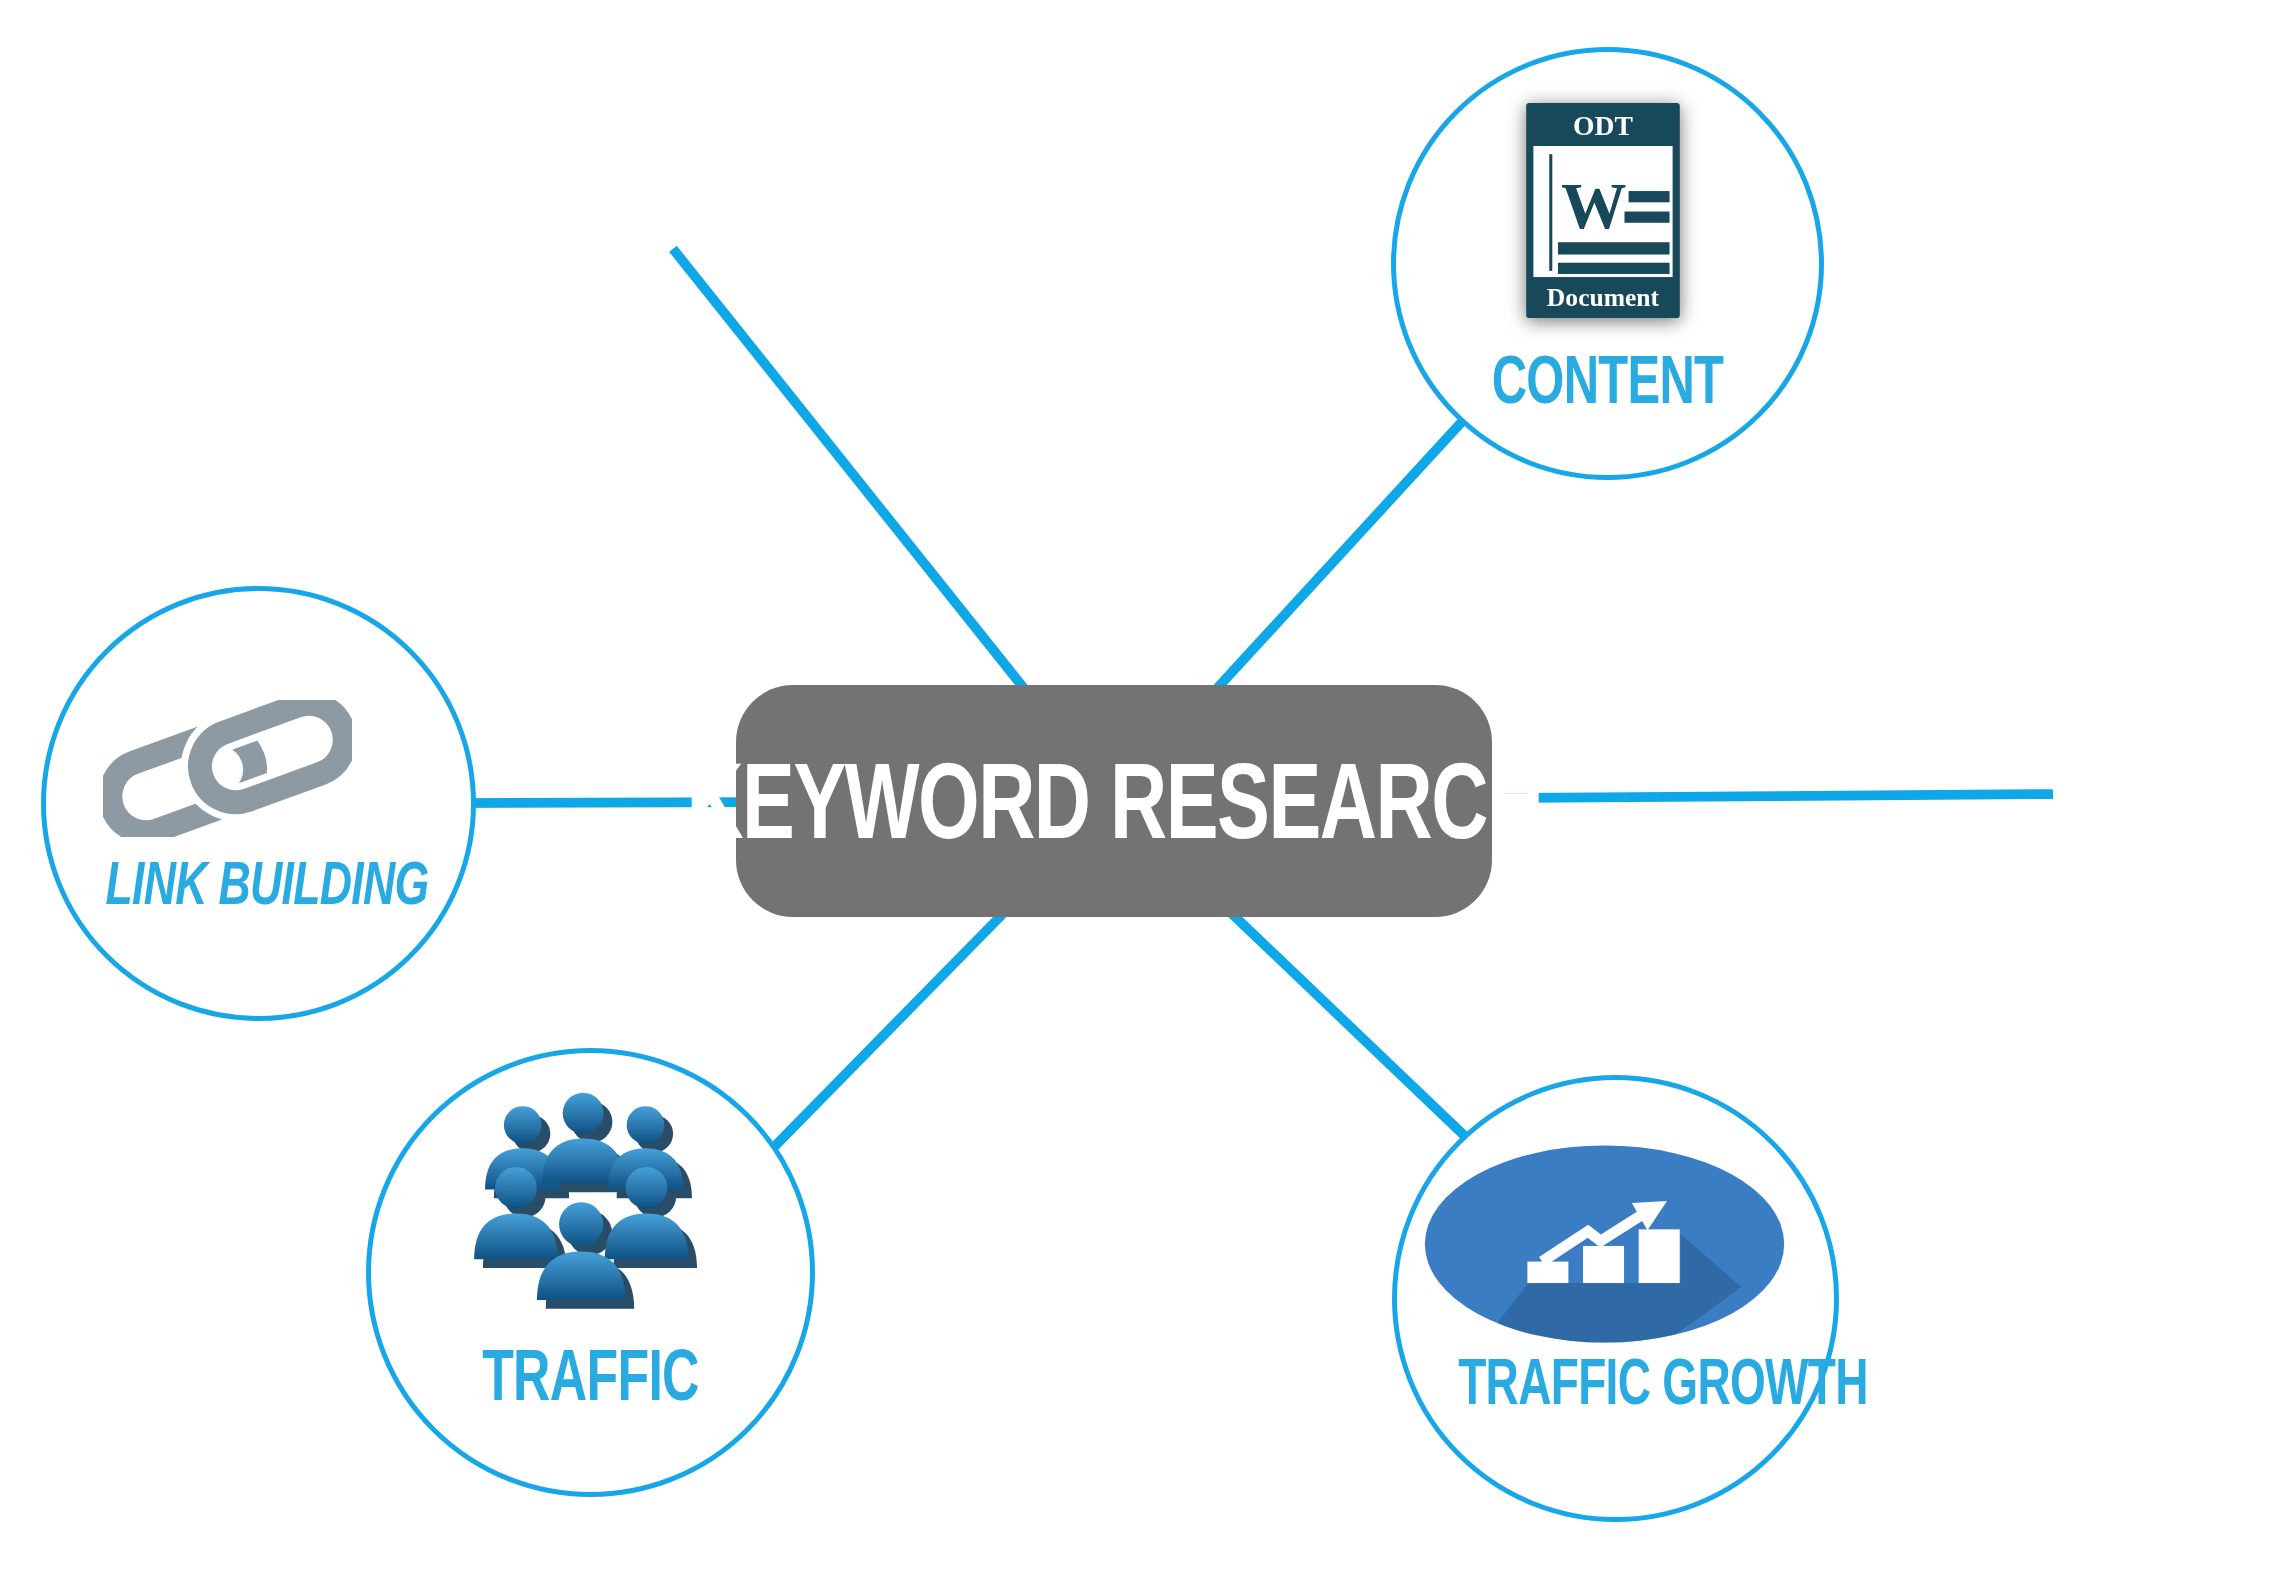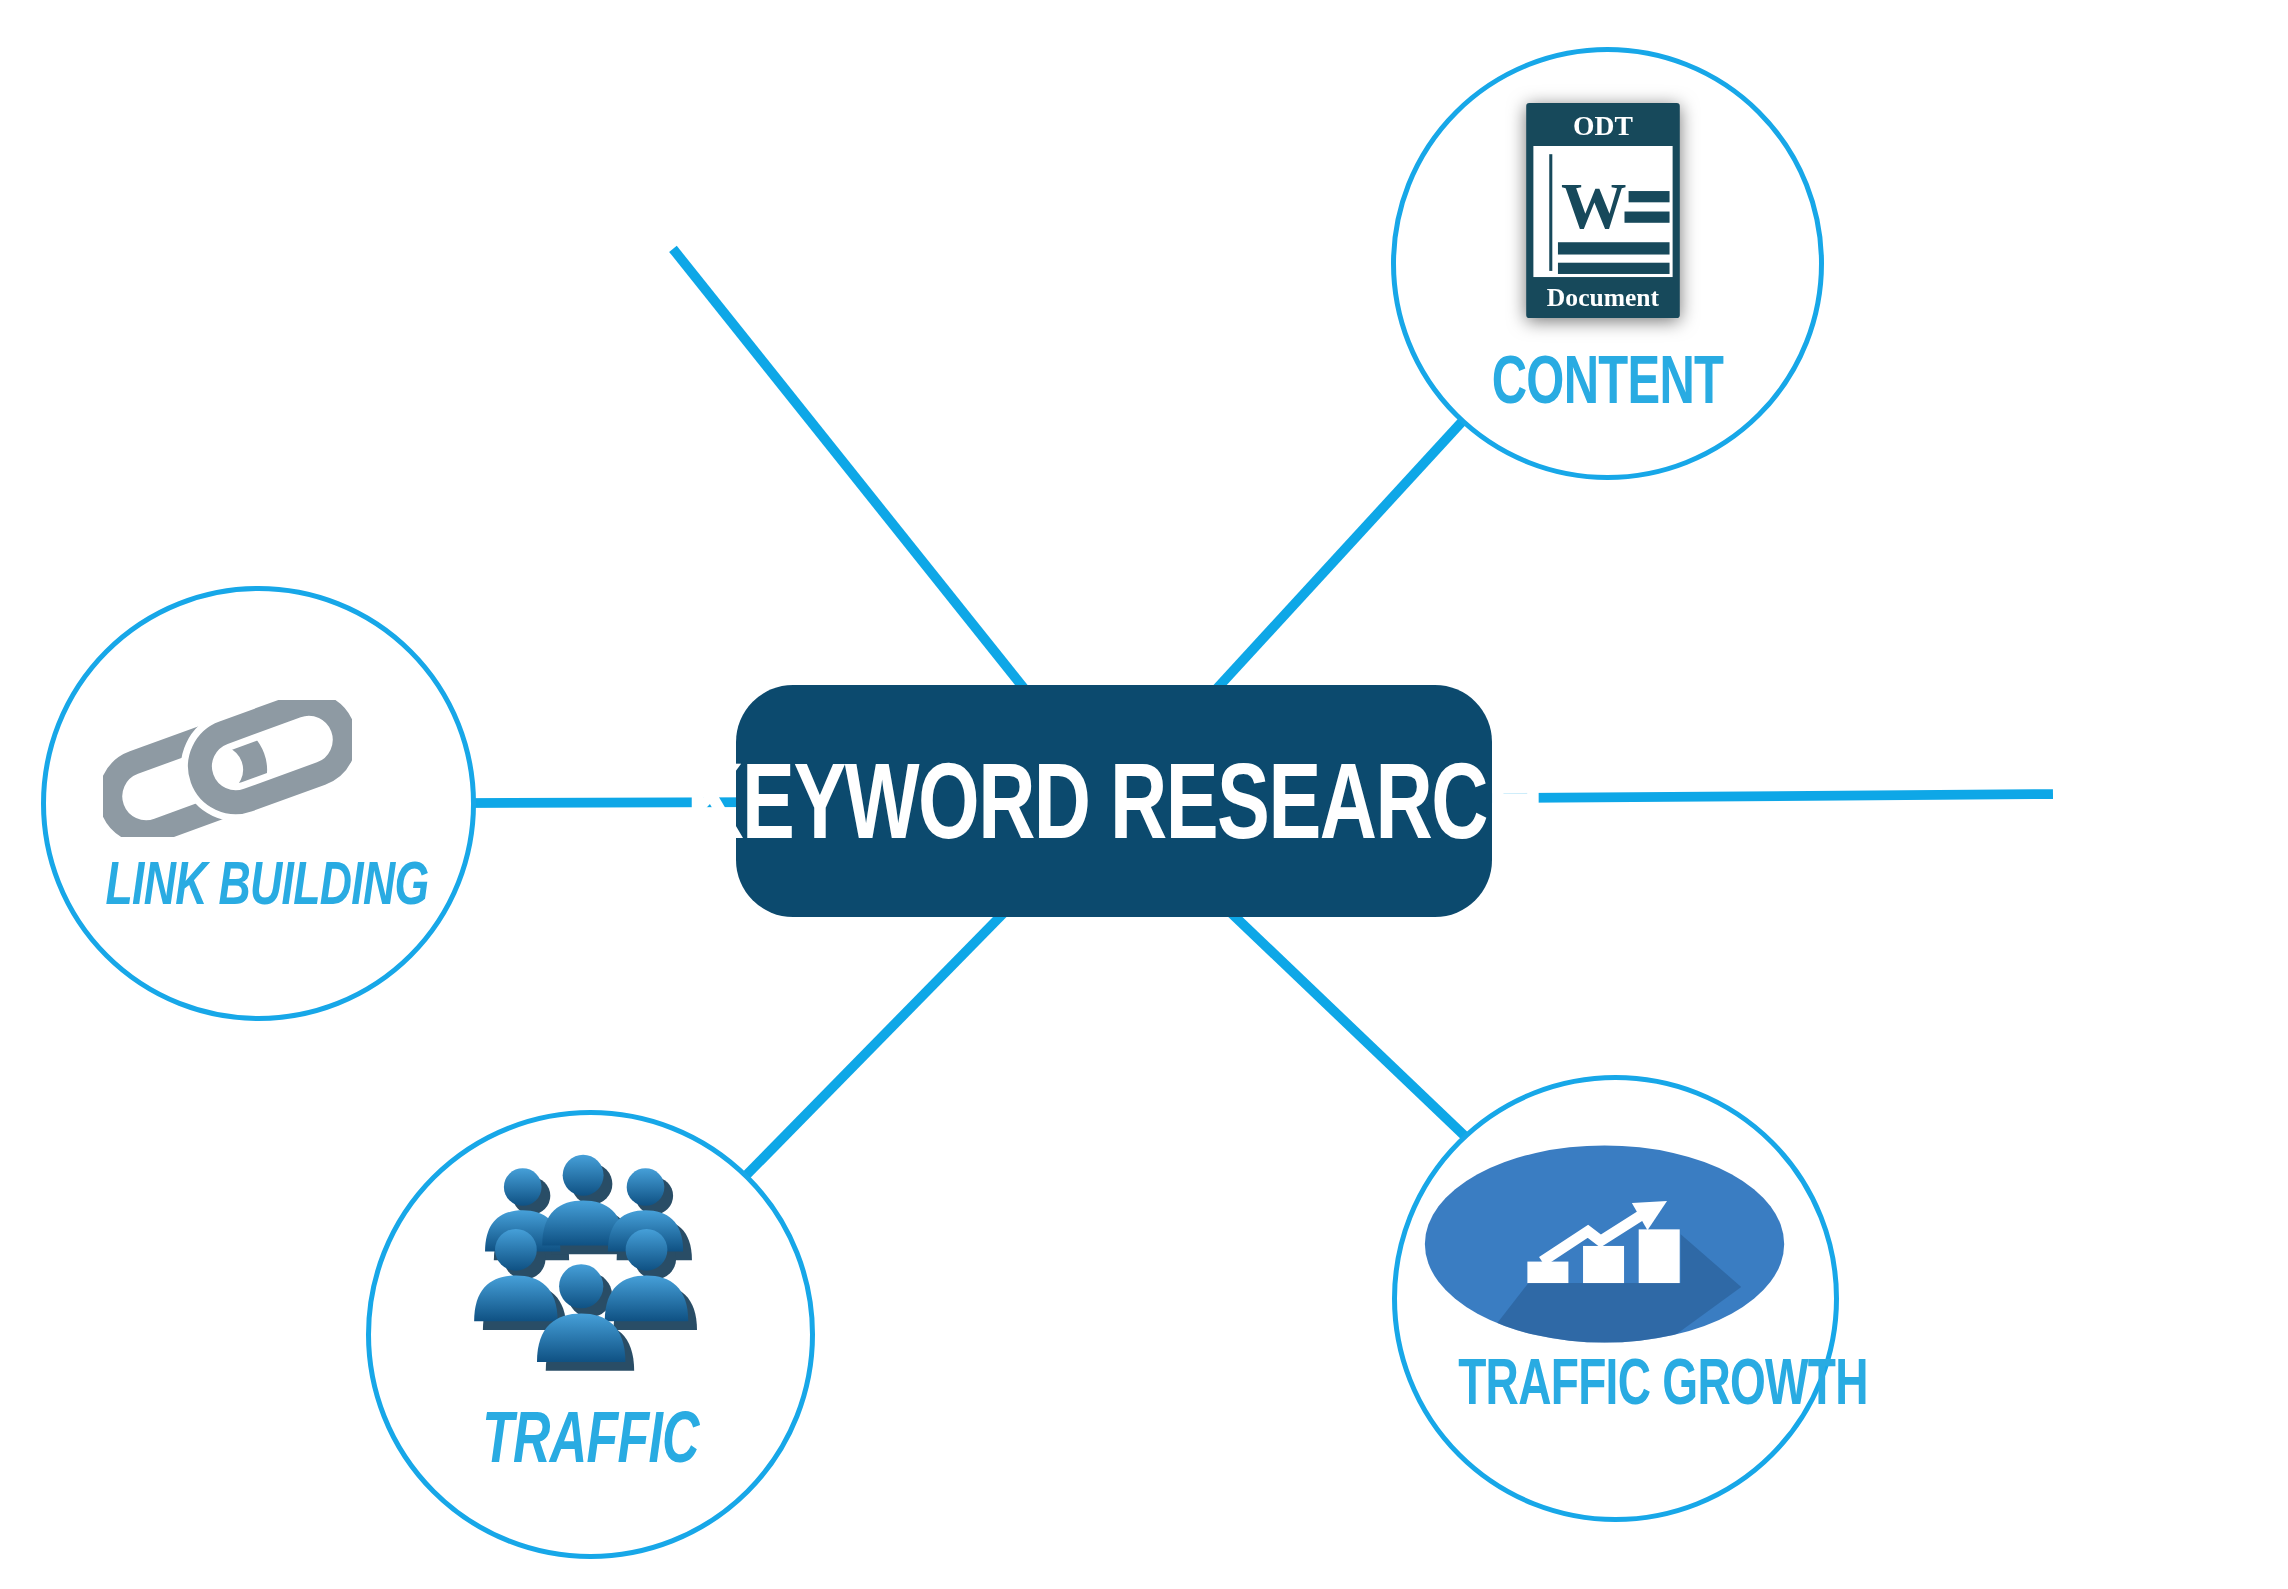--- a/index.html
+++ b/index.html
@@ -6,42 +6,42 @@
   .canvas{position:relative;width:2289px;height:1590px;background:#ffffff;overflow:hidden;
           font-family:"Liberation Sans",sans-serif;}
   svg.connectors{position:absolute;left:0;top:0;width:2289px;height:1590px;z-index:0;}
   .connectors line{stroke:#0ea7e7;stroke-width:10;}
 
   .node{position:absolute;background:#ffffff;border:5.9px solid #17a7e8;border-radius:50%;z-index:2;box-sizing:border-box;}
   #node-promotion     {left:453px; top:29px;   width:439px;height:439px;}
   #node-content       {left:1391px;top:47px;   width:433px;height:433px;}
   #node-link-building {left:41px;  top:586px;  width:435px;height:435px;font-style:italic;}
   #node-search-rank   {left:1833px;top:574px;  width:439px;height:439px;}
-  #node-traffic       {left:366px; top:1110px; width:449px;height:449px;font-style:italic;}
+  #node-traffic       {left:366px; top:1048px; width:449px;height:449px;}
   #node-traffic-growth{left:1392px;top:1075px; width:447px;height:447px;}
 
   .node .icon{position:absolute;}
   .node .label{position:absolute;left:0;right:0;text-align:center;color:#29abe2;
                font-weight:bold;white-space:nowrap;transform:scaleX(.72);letter-spacing:-1px;}
 
   #node-promotion .icon      {left:78px; top:37px; width:288px;height:210px;}
   #node-promotion .label     {top:268px;font-size:64px;}
   #node-content .icon        {left:130px;top:51px; width:154px;height:215px;filter:drop-shadow(0 3.9px 8.8px rgba(0,0,0,.55));}
   #node-content .label       {top:288px;font-size:68px;}
   #node-link-building .icon  {left:57px; top:109px;width:249px;height:137px;}
   #node-link-building .label {top:256px;font-size:62px;}
   #node-search-rank .icon    {left:86px; top:96px; width:322px;height:180px;}
   #node-search-rank .label   {top:281px;font-size:66px;}
   #node-traffic .icon        {left:93px; top:31px; width:249px;height:268px;}
   #node-traffic .label       {top:281px;font-size:72px;}
   #node-traffic-growth .icon {left:21.5px; top:59px; width:373px;height:210px;}
   #node-traffic-growth .label{top:265px;font-size:64px;}
 
   .center-box{position:absolute;left:736px;top:685px;width:756px;height:232px;z-index:2;
-              background:#0c4a6e;border-radius:57px;display:flex;align-items:center;justify-content:center;}
+              background:#737373;border-radius:57px;display:flex;align-items:center;justify-content:center;}
   .center-box .center-label{color:#ffffff;font-weight:bold;font-size:107px;white-space:nowrap;
               transform:scaleX(.74);letter-spacing:-2px;}
 
   
   .serif{font-family:"Liberation Serif",serif;}
   
   .gc-blue{fill:#3369e8;} .gc-red{fill:#d50f25;} .gc-yellow{fill:#eeb211;} .gc-green{fill:#009925;}
 </style>
 </head>
 <body>

